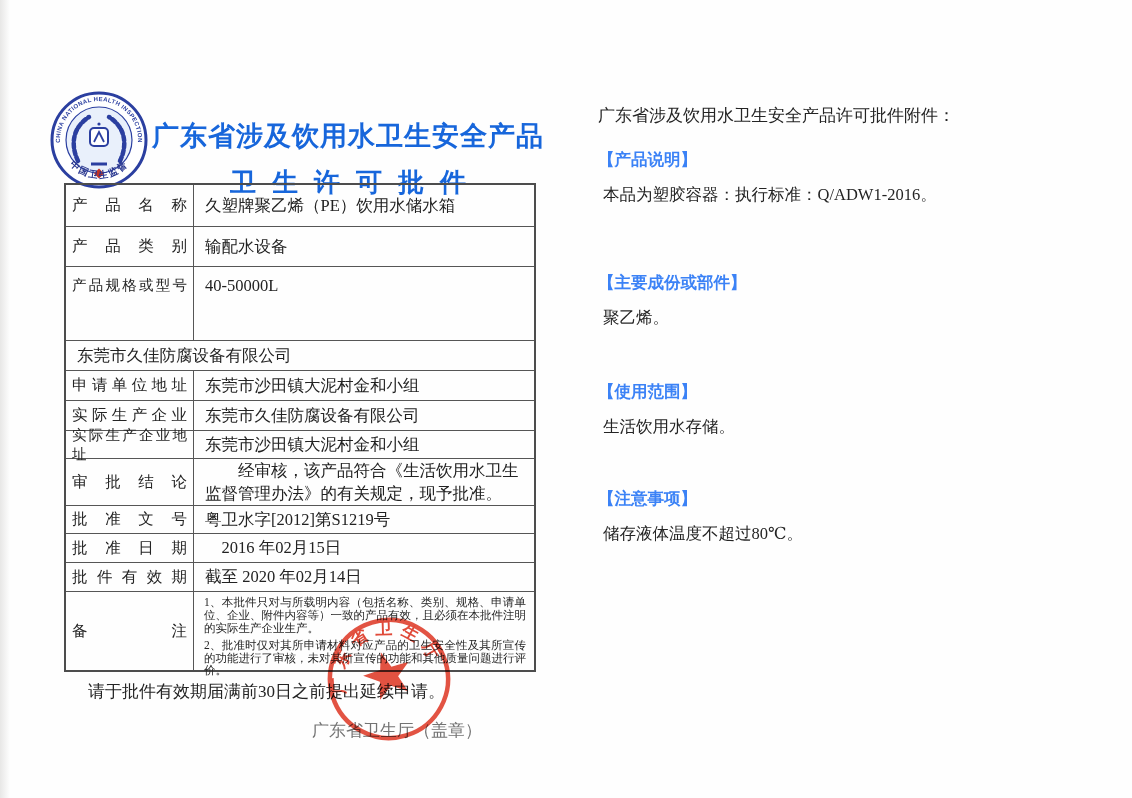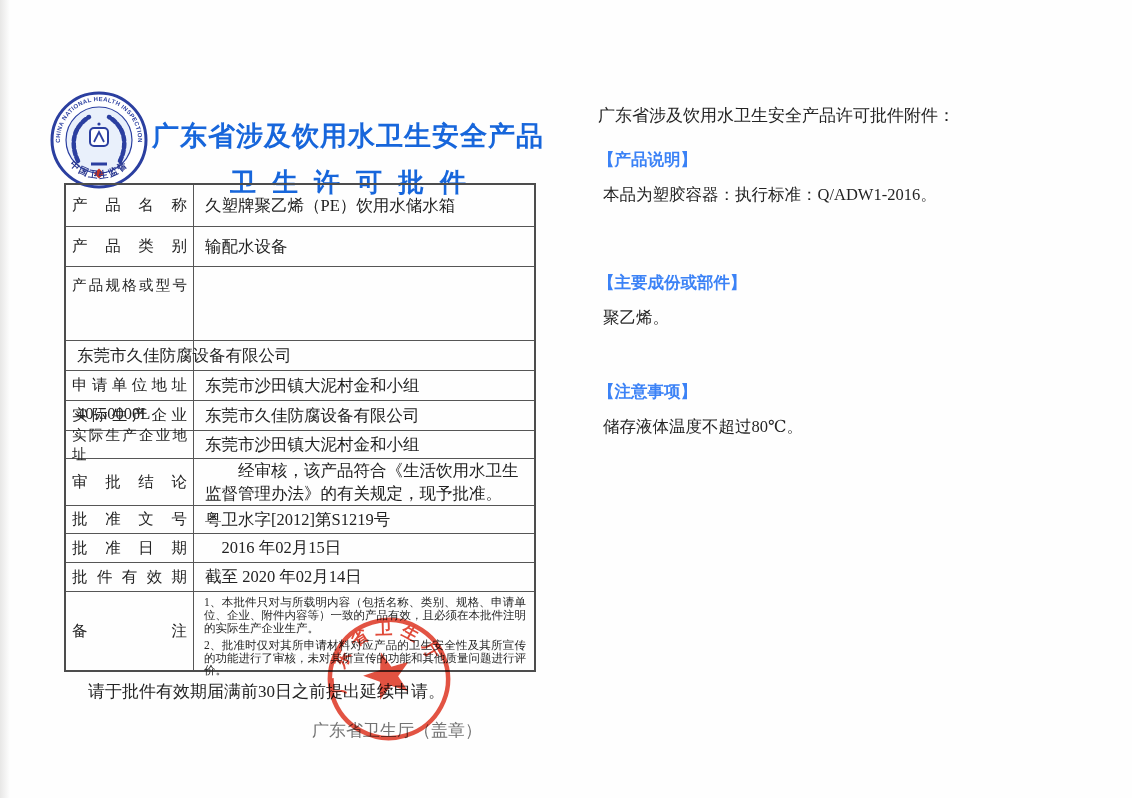--- a/index.html
+++ b/index.html
@@ -35,21 +35,21 @@
   .row { display:flex; border-top:1.5px solid #565656; }
   .row:first-child { border-top:none; }
   .cell-label { width:128px; flex:0 0 128px; border-right:1.5px solid #565656;
                 display:flex; align-items:center; padding:0 6px; }
   .lbl { width:100%; text-align:justify; text-align-last:justify; font-size:15.5px; color:#242424; }
   .lbl.tight { font-size:14.5px; }
   .cell-value { flex:1; display:flex; align-items:center; padding:0 8px 0 11px; font-size:16.5px; color:#222; }
   .val { display:block; width:100%; line-height:1.4; }
   .row:nth-child(1)  { height:41px; }
   .row:nth-child(2)  { height:40px; }
-  .row:nth-child(3)  { height:74px;flex-direction:column; }
+  .row:nth-child(3)  { height:74px; }
   .row:nth-child(3) .cell-label { align-items:flex-start; padding-top:9px; }
   .row:nth-child(3) .cell-value { align-items:flex-start; padding-top:7px; }
   .row:nth-child(4), .row:nth-child(5), .row:nth-child(6) { height:30px; }
   .row:nth-child(7)  { height:28px;align-items:center; }
   .row:nth-child(8)  { height:47px; }
   .row:nth-child(9)  { height:28px; }
   .row:nth-child(10), .row:nth-child(11) { height:29px; }
   .row:nth-child(12) { height:79px; }
   .cell-value.notes { display:block; padding:3px 8px 2px 10px; }
   .note { font-size:11.5px; line-height:1.12; color:#262626; text-align:justify; margin-top:1px; }
@@ -225,17 +225,21 @@
   <div id="attachment-sections">
       <div class="section">
         <div class="sec-heading">【产品说明】</div>
         <p class="sec-body">本品为塑胶容器：执行标准：Q/ADW1-2016。</p>
       </div>
       <div class="section">
         <div class="sec-heading">【主要成份或部件】</div>
         <p class="sec-body">聚乙烯。</p>
       </div>
       <div class="section">
+        <div class="sec-heading">【使用范围】</div>
+        <p class="sec-body">生活饮用水存储。</p>
+      </div>
+      <div class="section">
         <div class="sec-heading">【注意事项】</div>
         <p class="sec-body">储存液体温度不超过80℃。</p>
       </div>
     </div>
 </div>
 
 </body></html>

